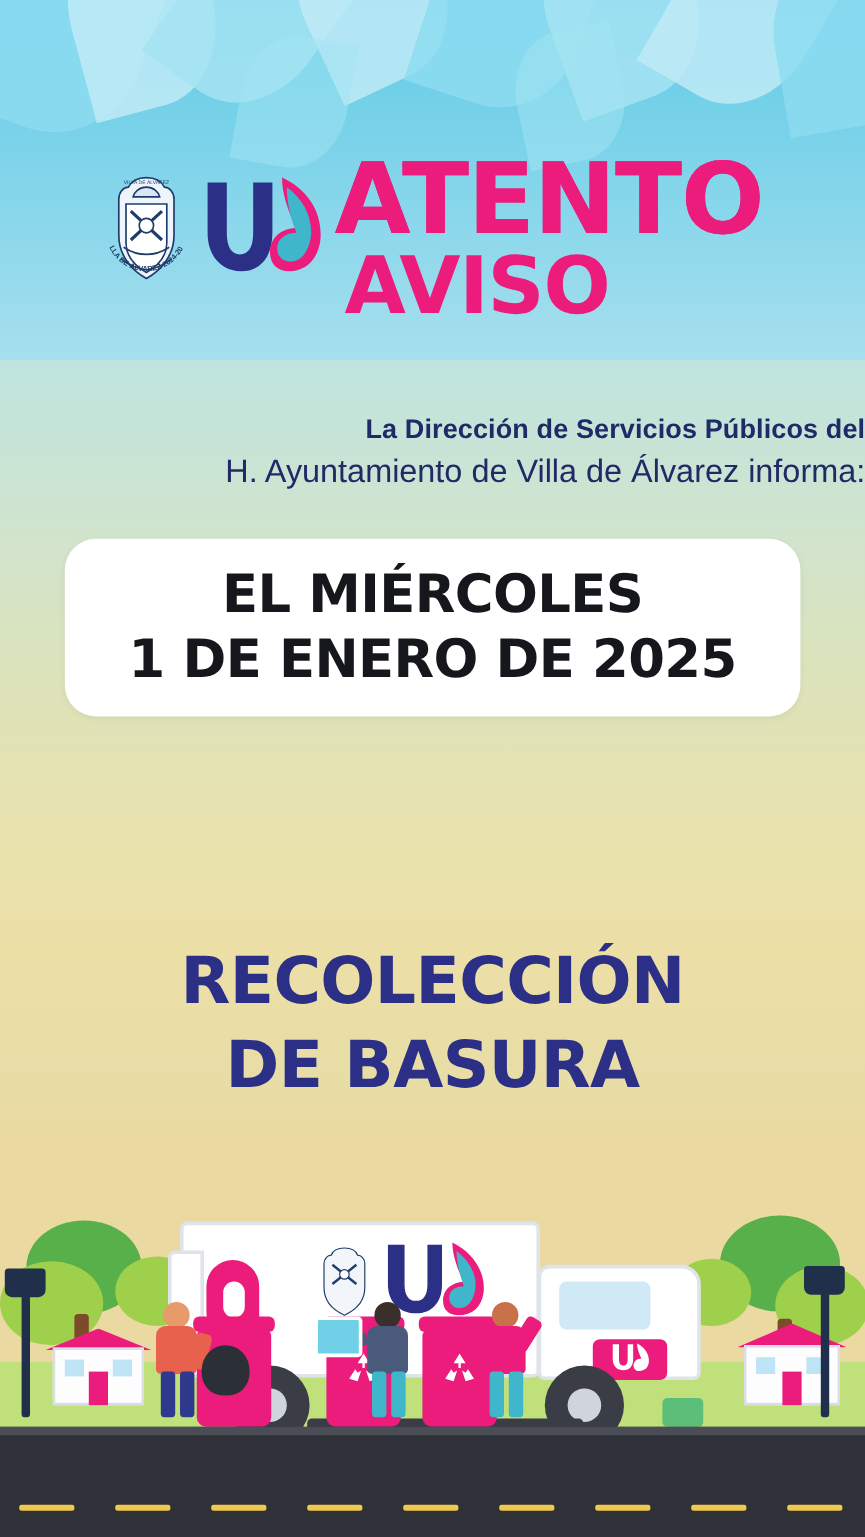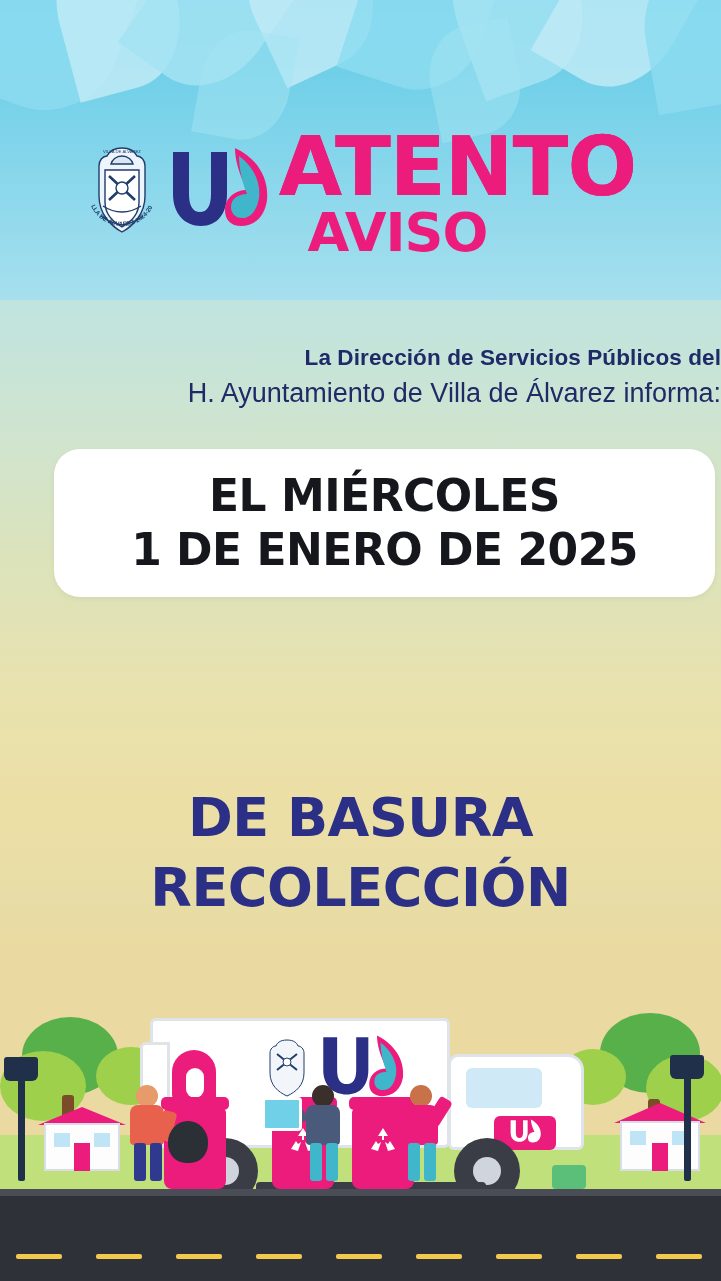--- a/index.html
+++ b/index.html
@@ -53,40 +53,40 @@
   .vlogo svg { display: block; }
 
   .titlewrap { margin-left: 4px; }
   .t-atento {
     font-size: 82px; line-height: .94; letter-spacing: -1px;
     font-weight: 800; color: #ec1c7d;
     font-family: "DejaVu Sans", sans-serif;
     text-shadow: 0 0 0 #ec1c7d;
   }
   .t-aviso {
-    font-size: 54px; line-height: .96; letter-spacing: -1px;
+    font-size: 66px; line-height: .96; letter-spacing: -1px;
     font-weight: 800; color: #ec1c7d;
     font-family: "DejaVu Sans", sans-serif;
     text-align: center;
     margin-top: 2px;
     margin-left: -120px;
   }
 
   
   .subtitle {
     position: absolute; top: 345px; left: 0; width: 721px;
     text-align: right; color: #1f2a66;
   }
   .subtitle .l1 { font-size: 22.5px; font-weight: 700; letter-spacing: .1px; }
   .subtitle .l2 { font-size: 27px; font-weight: 400; margin-top: 7px; }
 
   
   .datebox {
     position: absolute; top: 449px; left: 54px;
-    width: 661px; height: 148px;
+    width: 613px; height: 148px;
     background: #fff; border-radius: 26px;
     display: flex; flex-direction: column; align-items: center; justify-content: center;
     box-shadow: 0 2px 6px rgba(0,0,0,.05);
   }
   .datebox div {
     font-family: "DejaVu Sans", sans-serif;
     font-weight: 800; color: #15171c; font-size: 44px; line-height: 1.22;
     letter-spacing: -0.5px;
   }
 
@@ -213,22 +213,22 @@
     <div class="l2">H. Ayuntamiento de Villa de Álvarez informa:</div>
   </div>
 
   <div class="datebox">
     <div>EL MIÉRCOLES</div>
     <div>1 DE ENERO DE 2025</div>
   </div>
 
 
   <div class="recol">
+    <div>RECOLECCIÓN</div>
     <div>DE BASURA</div>
-    <div>RECOLECCIÓN</div>
   </div>
 
   <div class="scene">
 
     <div class="ground"></div>
 
     <div class="tree-crown dark" style="left:22px; bottom:186px; width:96px; height:78px;"></div>
     <div class="tree-crown" style="left:0px; bottom:160px; width:86px; height:70px;"></div>
     <div class="tree-trunk" style="left:62px; bottom:120px; width:12px; height:66px;"></div>
     <div class="tree-crown" style="left:96px; bottom:176px; width:70px; height:58px;"></div>

